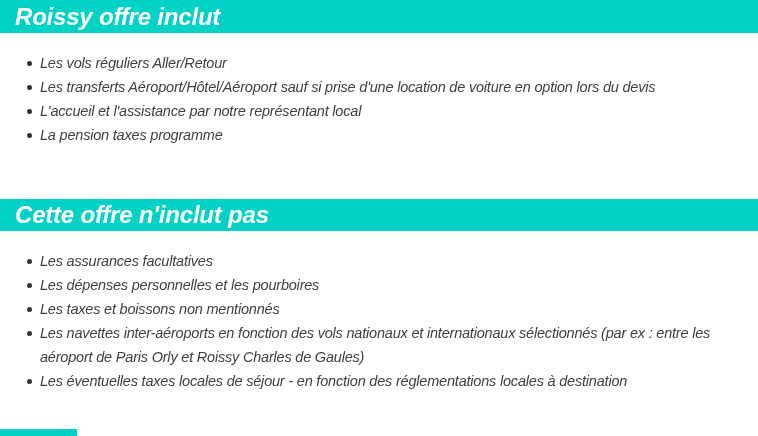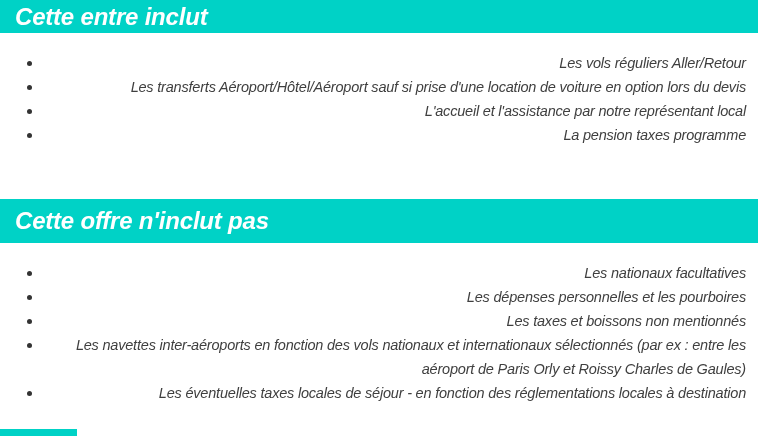--- a/index.html
+++ b/index.html
@@ -4,37 +4,36 @@
 <style>
   * { box-sizing: border-box; margin: 0; padding: 0; }
   html, body { width: 758px; height: 436px; }
   body {
     position: relative;
     overflow: hidden;
     background: #ffffff;
     font-family: "Liberation Sans", sans-serif;
   }
   .section-header {
-    height: 44px;
+    height: 32px;
     background: #00d2c6;
     color: #ffffff;
     display: flex;
     align-items: center;
     padding-left: 15px;
     font-style: italic;
     font-weight: bold;
     font-size: 24px;
     letter-spacing: -0.2px;
   }
   .section:first-of-type .section-header { height: 33px; }
   .section + .section .section-header { margin-top: 52px; }
   ul.offer-list {
     list-style: none;
     padding: 18px 12px 0 40px;
-    text-align: right;
   }
   ul.offer-list li {
     position: relative;
     font-style: italic;
     font-size: 14.5px;
     letter-spacing: -0.2px;
     line-height: 24px;
     color: #3f3f3f;
   }
   ul.offer-list li::before {
@@ -54,36 +53,36 @@
     width: 77px;
     height: 7px;
     background: #00d2c6;
   }
 </style>
 </head>
 <body>
 
 <div class="section">
   <div class="section-header">
-    <span>Cette entre inclut</span>
+    <span>Roissy offre inclut</span>
   </div>
   <ul class="offer-list">
     <li>Les vols réguliers Aller/Retour</li>
     <li>Les transferts Aéroport/Hôtel/Aéroport sauf si prise d'une location de voiture en option lors du devis</li>
     <li>L'accueil et l'assistance par notre représentant local</li>
     <li>La pension taxes programme</li>
   </ul>
 </div>
 
 <div class="section">
   <div class="section-header">
     <span>Cette offre n'inclut pas</span>
   </div>
   <ul class="offer-list">
-    <li>Les nationaux facultatives</li>
+    <li>Les assurances facultatives</li>
     <li>Les dépenses personnelles et les pourboires</li>
     <li>Les taxes et boissons non mentionnés</li>
     <li>Les navettes inter-aéroports en fonction des vols nationaux et internationaux sélectionnés (par ex : entre les aéroport de Paris Orly et Roissy Charles de Gaules)</li>
     <li>Les éventuelles taxes locales de séjour - en fonction des réglementations locales à destination</li>
   </ul>
 </div>
 
 <div class="next-section-sliver"></div>
 
 </body></html>

